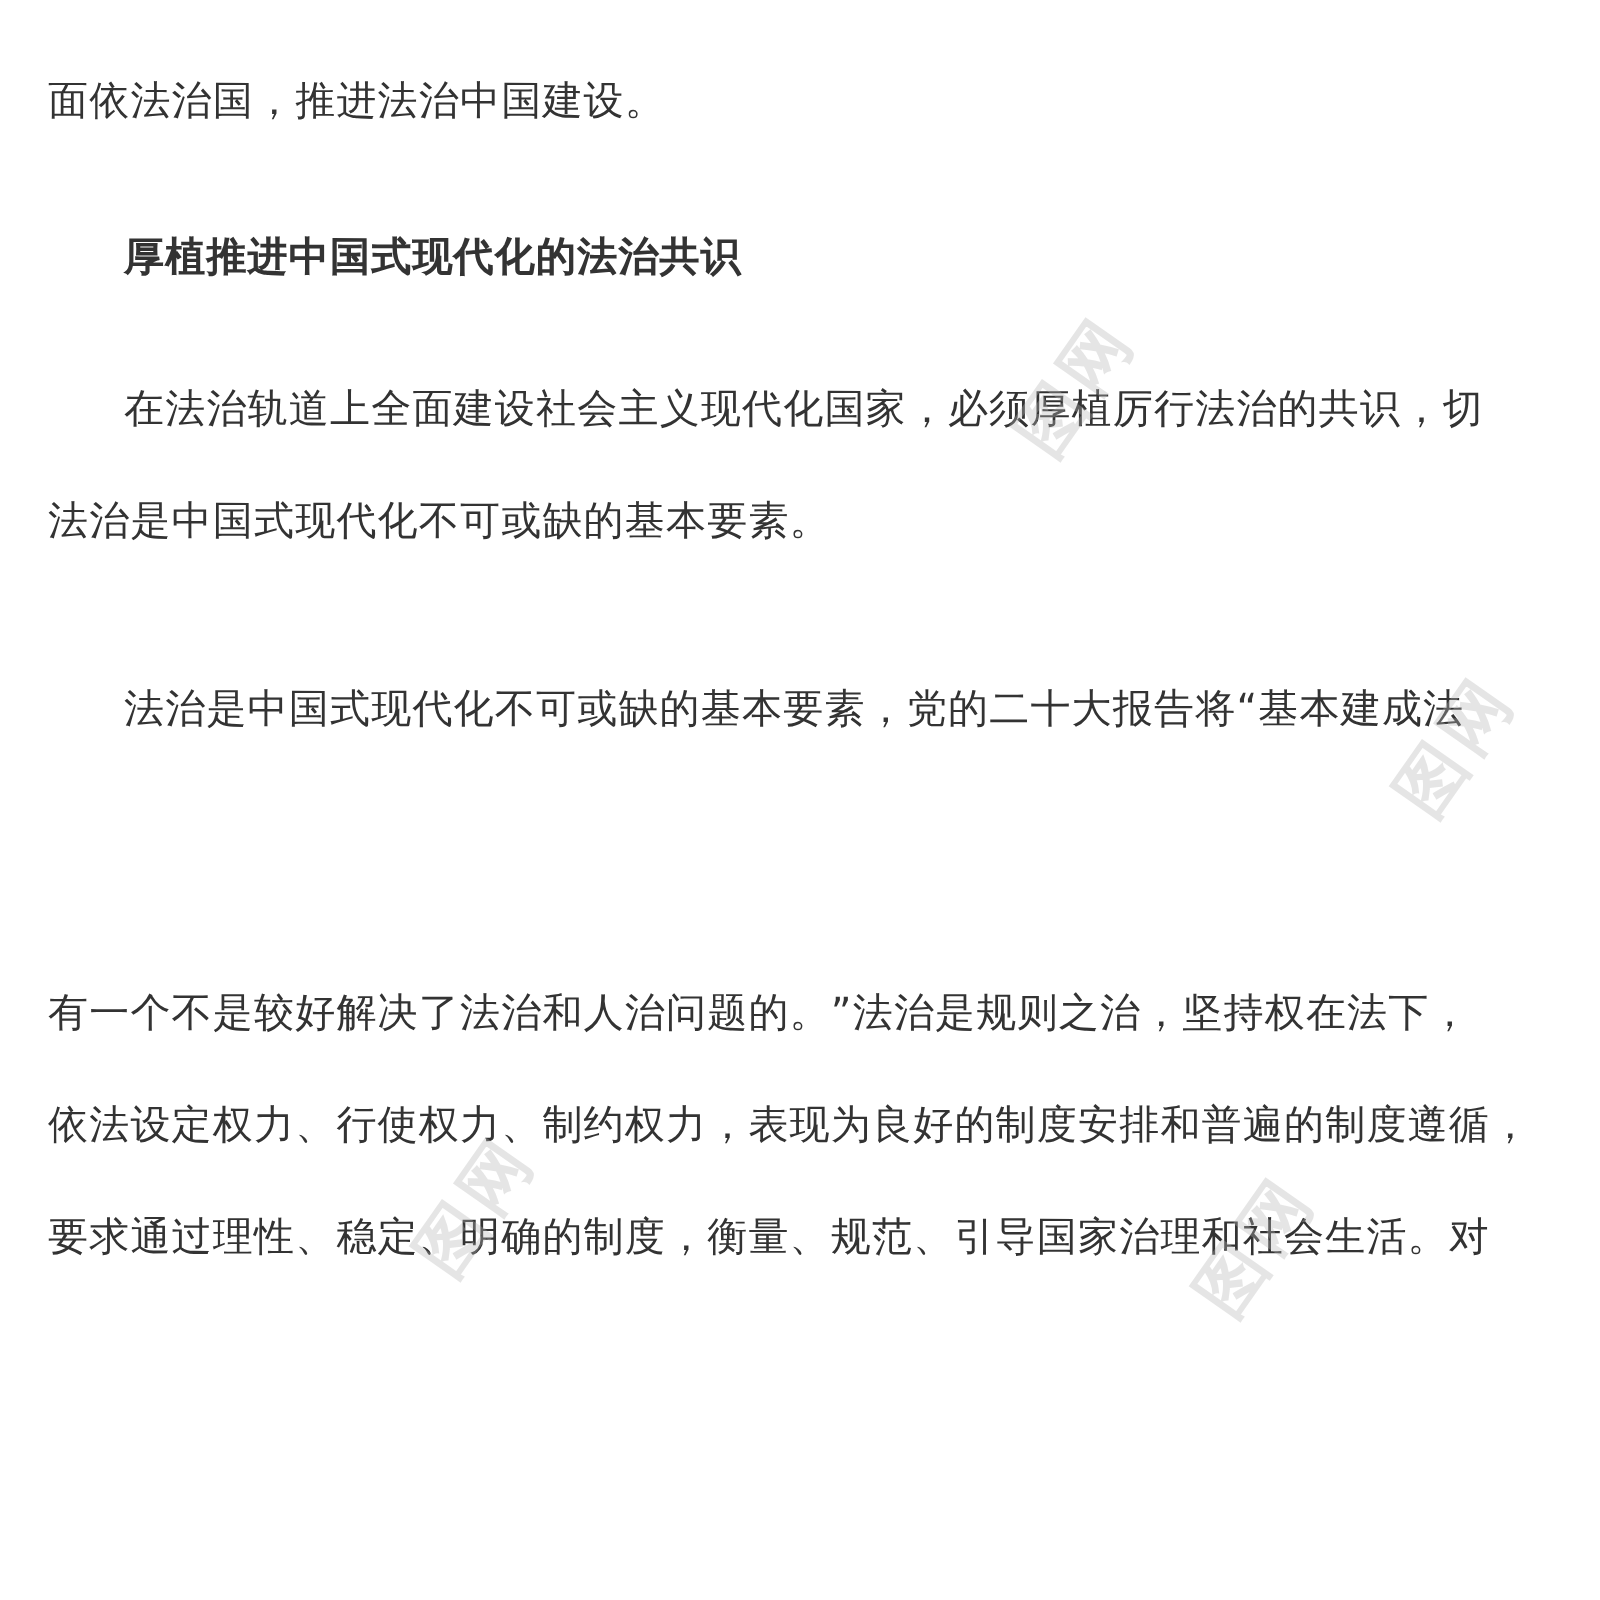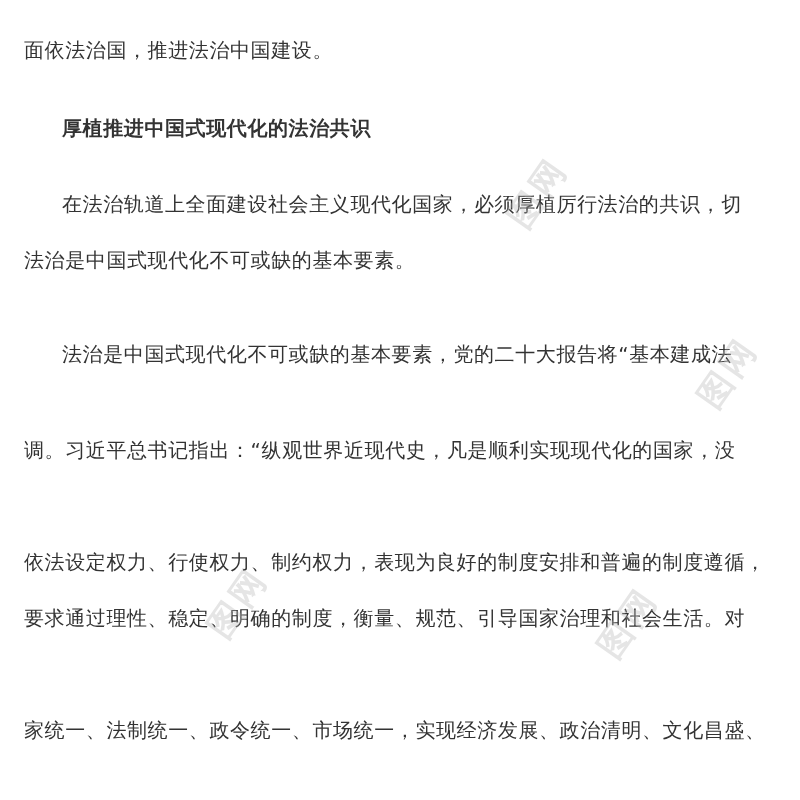--- a/index.html
+++ b/index.html
@@ -61,22 +61,21 @@
   <div class="top-remnant"></div>
 
   <div class="line" style="top:36px">面依法治国，推进法治中国建设。</div>
 
   <div class="line indent heading" style="top:114px">厚植推进中国式现代化的法治共识</div>
 
   <div class="line indent" style="top:190px">在法治轨道上全面建设社会主义现代化国家，必须厚植厉行法治的共识，切</div>
   <div class="line" style="top:246px">法治是中国式现代化不可或缺的基本要素。</div>
 
   <div class="line indent" style="top:340px">法治是中国式现代化不可或缺的基本要素，党的二十大报告将“基本建成法</div>
-  <div class="line" style="top:436px">调。习近平总书记指出：“纵观世界近现代史，凡是顺利实现现代化的国家，没</div>
+  <div class="line" style="top:492px">有一个不是较好解决了法治和人治问题的。”法治是规则之治，坚持权在法下，</div>
   <div class="line" style="top:604px">要求通过理性、稳定、明确的制度，衡量、规范、引导国家治理和社会生活。对</div>
   <div class="line" style="top:548px">依法设定权力、行使权力、制约权力，表现为良好的制度安排和普遍的制度遵循，</div>
-  <div class="line" style="top:716px">家统一、法制统一、政令统一、市场统一，实现经济发展、政治清明、文化昌盛、</div>
 
   <div class="watermark" style="left:500px; top:170px">图网</div>
   <div class="watermark" style="left:200px; top:580px">图网</div>
   <div class="watermark" style="left:590px; top:600px">图网</div>
   <div class="watermark" style="left:690px; top:350px">图网</div>
 </div>
 
 </body></html>

